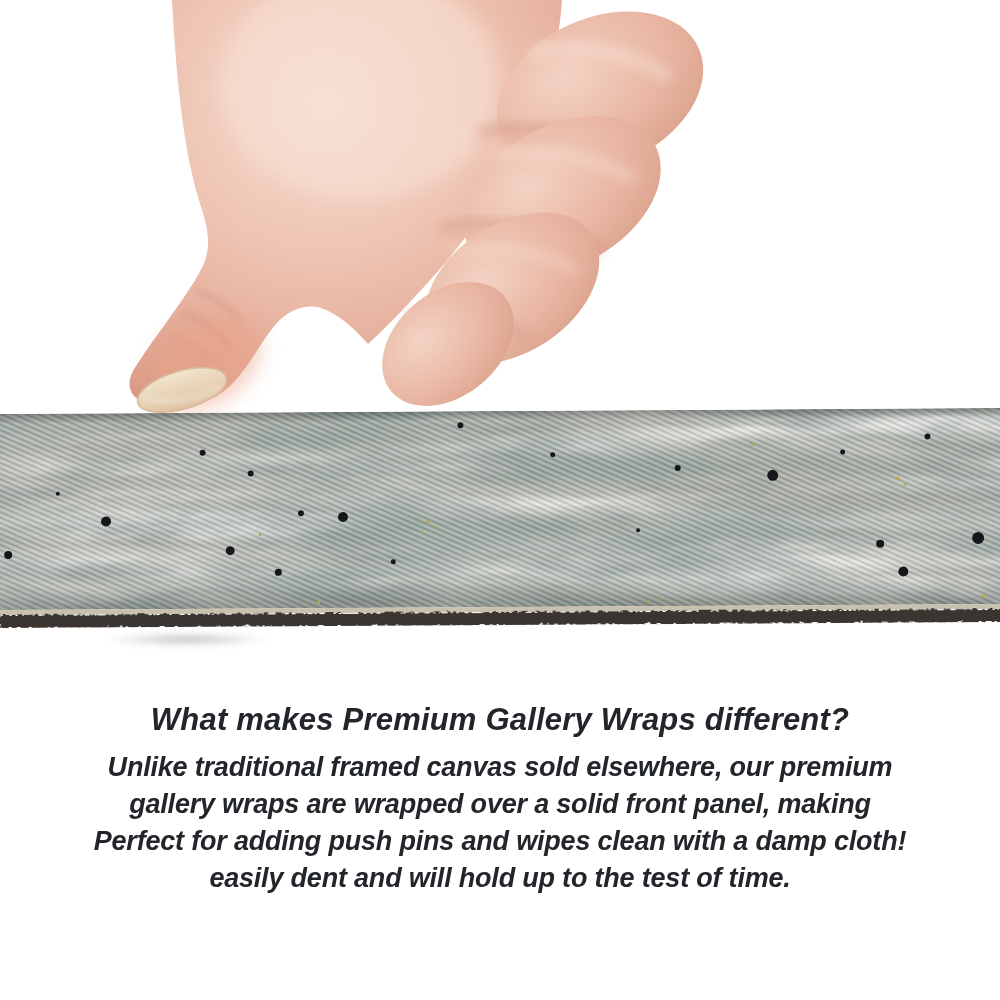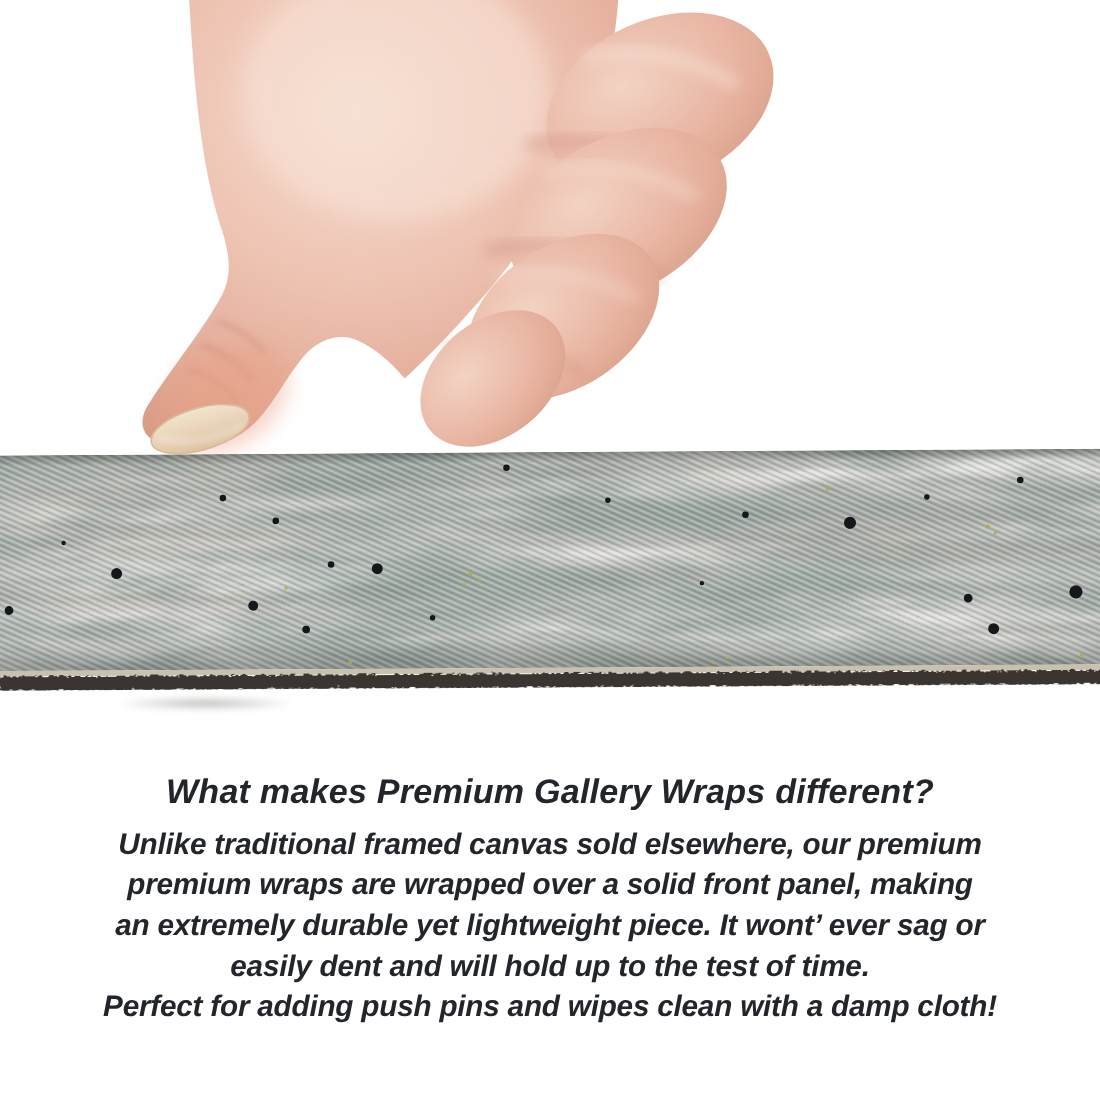--- a/index.html
+++ b/index.html
@@ -224,19 +224,18 @@
       <rect x="0" y="196" width="1004" height="5" fill="#c9c1af"></rect>
       <rect x="0" y="200" width="1004" height="13" fill="#3a3531" filter="url(#rough)"></rect>
     </svg>
   </div>
 
   <div class="thumb-shadow"></div>
 
   <div class="copy">
     <h1 class="headline">What makes Premium Gallery Wraps different?</h1>
     <div class="body-line">Unlike traditional framed canvas sold elsewhere, our premium</div>
-    <div class="body-line">premium wraps are wrapped over a solid front panel, making</div>
-    <div class="body-line">an extremely durable yet lightweight piece. It wont’ ever sag or</div>
+    <div class="body-line">gallery wraps are wrapped over a solid front panel, making</div>
+    <div class="body-line">Perfect for adding push pins and wipes clean with a damp cloth!</div>
     <div class="body-line">easily dent and will hold up to the test of time.</div>
-    <div class="body-line">Perfect for adding push pins and wipes clean with a damp cloth!</div>
   </div>
 
 </div>
 
 </body></html>

